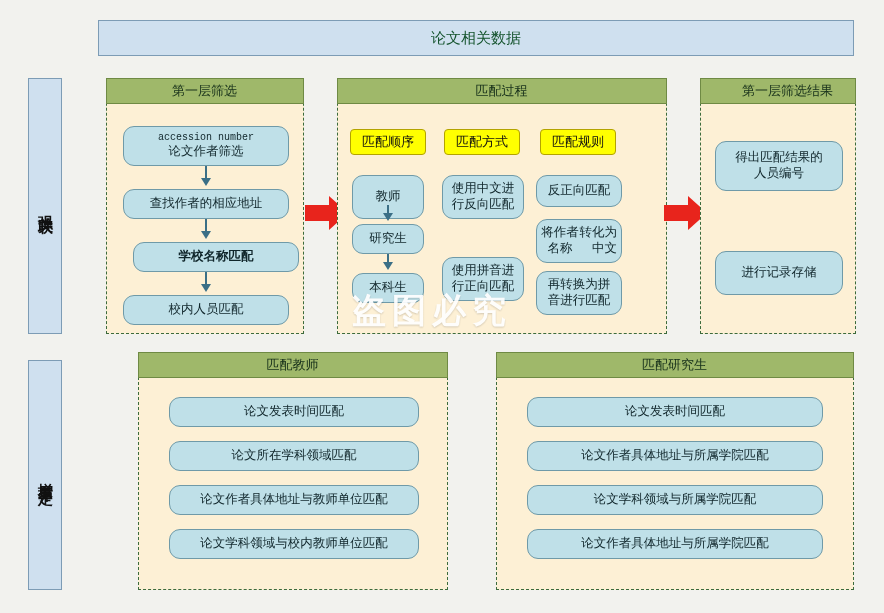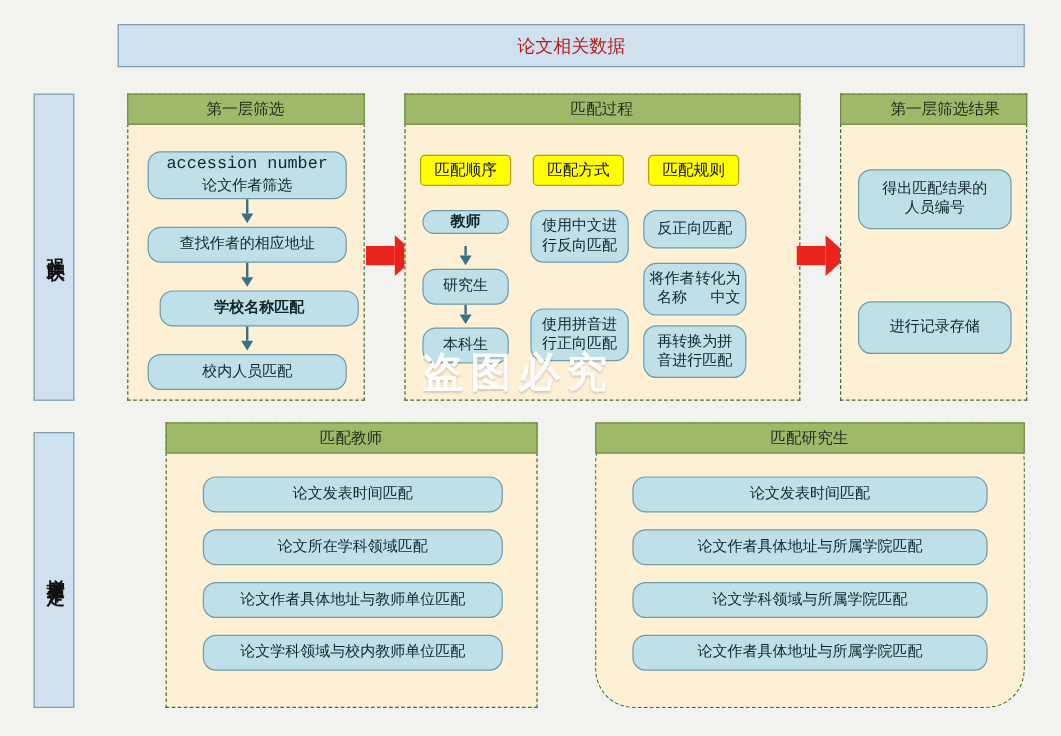--- a/index.html
+++ b/index.html
@@ -12,21 +12,21 @@
   }
   #canvas{position:absolute;left:0;top:0;width:884px;height:613px;}
 
   .box{position:absolute;box-sizing:border-box;}
 
   
   .title-bar{
     left:98px;top:20px;width:756px;height:36px;
     background:#cfe0ef;border:1px solid #7d9cb5;
     display:flex;align-items:center;justify-content:center;
-    font-size:15px;color:#b91c1c;
+    font-size:15px;color:#14532d;
   }
 
   
   .vlabel{
     background:#cfe0ef;border:1px solid #7d9cb5;
     display:flex;align-items:center;justify-content:center;
     font-size:15px;color:#111;font-weight:bold;
     writing-mode:vertical-rl;text-orientation:upright;
     letter-spacing:2px;
   }
@@ -109,21 +109,21 @@
 
   <div class="box title-bar">论文相关数据</div>
 
   <div class="box vlabel" id="vlabel-strong">强关联</div>
   <div class="box vlabel" id="vlabel-incr">增量界定</div>
 
   <div class="box group" style="left:106px;top:78px;width:198px;height:256px;">
     <div class="group-header" style="width:198px;height:26px;">第一层筛选</div>
 
     <div class="node mono" style="left:16px;top:47px;width:166px;height:40px;flex-direction:column;">
-      <span class="l1" style="font-family:'Liberation Mono','DejaVu Sans Mono',monospace;font-size:14px;">accession number</span>
+      <span class="l1" style="font-family:'Liberation Mono','DejaVu Sans Mono',monospace;font-size:10px;">accession number</span>
       <span class="l2" style="font-family:'Liberation Sans',sans-serif;font-size:12.5px;">论文作者筛选</span>
     </div>
     <div class="arrow-line" style="left:98px;top:87px;height:12px;"></div>
     <div class="arrow-down" style="left:94px;top:99px;"></div>
 
     <div class="node" style="left:16px;top:110px;width:166px;height:30px;">查找作者的相应地址</div>
     <div class="arrow-line" style="left:98px;top:140px;height:12px;"></div>
     <div class="arrow-down" style="left:94px;top:152px;"></div>
 
     <div class="node" style="left:26px;top:163px;width:166px;height:30px;font-weight:bold;">学校名称匹配</div>
@@ -135,21 +135,21 @@
 
   <div class="red-arrow" style="left:305px;top:196px;width:44px;height:34px;">
     <div class="shaft"></div>
       <div class="head"></div>
   </div>
 
   <div class="box group" style="left:337px;top:78px;width:330px;height:256px;">
     <div class="group-header" style="width:330px;height:26px;">匹配过程</div>
 
     <div class="chip" style="left:12px;top:50px;width:76px;height:26px;">匹配顺序</div>
-    <div class="node" style="left:14px;top:96px;width:72px;height:20px;font-weight:bold;">教师</div>
+    <div class="node" style="left:14px;top:96px;width:72px;height:44px;">教师</div>
     <div class="arrow-line" style="left:49px;top:126px;height:8px;"></div>
     <div class="arrow-down" style="left:45px;top:134px;"></div>
     <div class="node" style="left:14px;top:145px;width:72px;height:30px;">研究生</div>
     <div class="arrow-line" style="left:49px;top:175px;height:8px;"></div>
     <div class="arrow-down" style="left:45px;top:183px;"></div>
     <div class="node" style="left:14px;top:194px;width:72px;height:30px;font-family:Liberation Serif, serif;">本科生</div>
 
     <div class="chip" style="left:106px;top:50px;width:76px;height:26px;">匹配方式</div>
     <div class="node" style="left:104px;top:96px;width:82px;height:44px;flex-direction:column;">
       <span class="l1">使用中文进</span>
@@ -189,21 +189,21 @@
 
   <div class="box group" style="left:138px;top:352px;width:310px;height:238px;">
     <div class="group-header" style="width:310px;height:26px;">匹配教师</div>
 
     <div class="node" style="left:30px;top:44px;width:250px;height:30px;">论文发表时间匹配</div>
     <div class="node" style="left:30px;top:88px;width:250px;height:30px;">论文所在学科领域匹配</div>
     <div class="node" style="left:30px;top:132px;width:250px;height:30px;">论文作者具体地址与教师单位匹配</div>
     <div class="node" style="left:30px;top:176px;width:250px;height:30px;">论文学科领域与校内教师单位匹配</div>
   </div>
 
-  <div class="box group" style="left:496px;top:352px;width:358px;height:238px;border-radius:32px;">
+  <div class="box group" style="left:496px;top:352px;width:358px;height:238px;">
     <div class="group-header" style="width:358px;height:26px;">匹配研究生</div>
 
     <div class="node" style="left:30px;top:44px;width:296px;height:30px;">论文发表时间匹配</div>
     <div class="node" style="left:30px;top:88px;width:296px;height:30px;">论文作者具体地址与所属学院匹配</div>
     <div class="node" style="left:30px;top:132px;width:296px;height:30px;">论文学科领域与所属学院匹配</div>
     <div class="node" style="left:30px;top:176px;width:296px;height:30px;">论文作者具体地址与所属学院匹配</div>
   </div>
 
   <div id="watermark">盗图必究</div>
 

